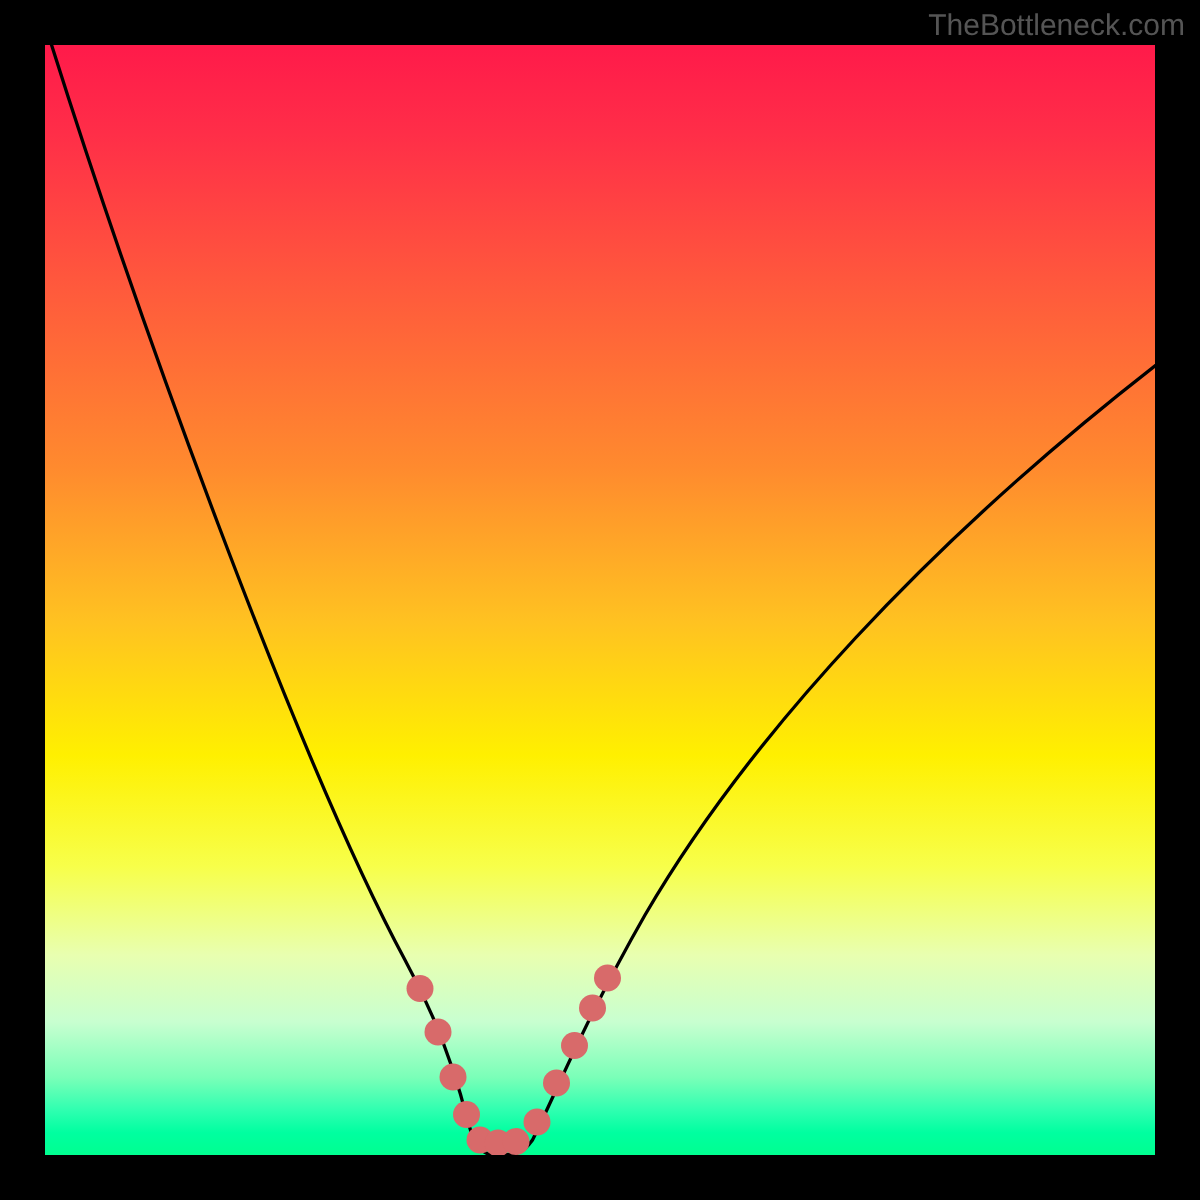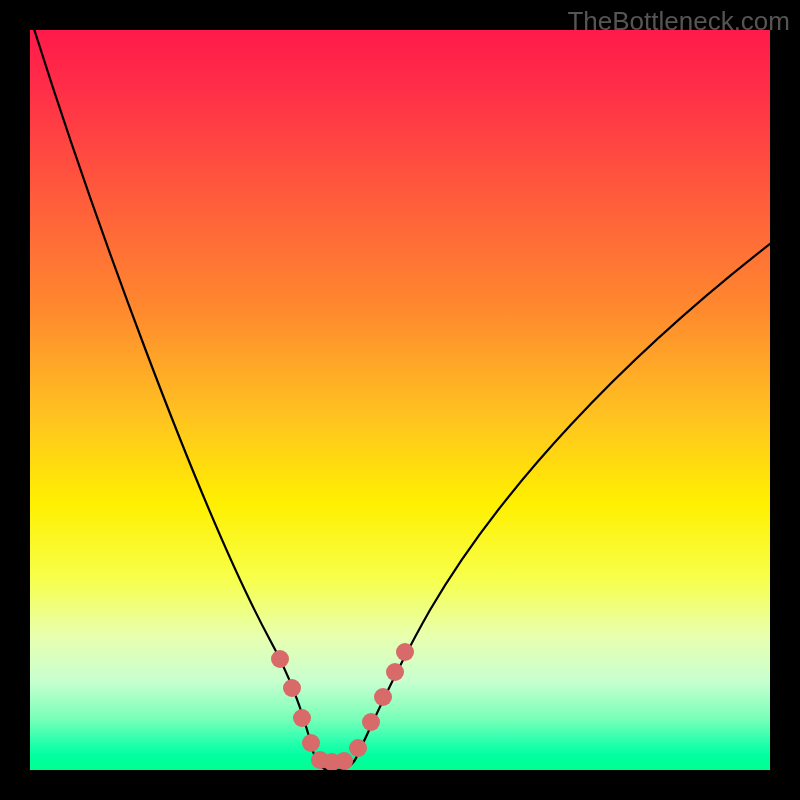--- a/index.html
+++ b/index.html
@@ -8,21 +8,21 @@
     height: 800px;
     background: #000;
     position: relative;
     font-family: Arial, sans-serif;
   }
   .attribution {
     position: absolute;
     top: 6px;
     right: 10px;
     color: #555;
-    font-size: 26px;
+    font-size: 20px;
     font-weight: 500;
     z-index: 10;
   }
   .plot-area {
     position: absolute;
     left: 30px;
     top: 30px;
     width: 740px;
     height: 740px;
     overflow: hidden;

